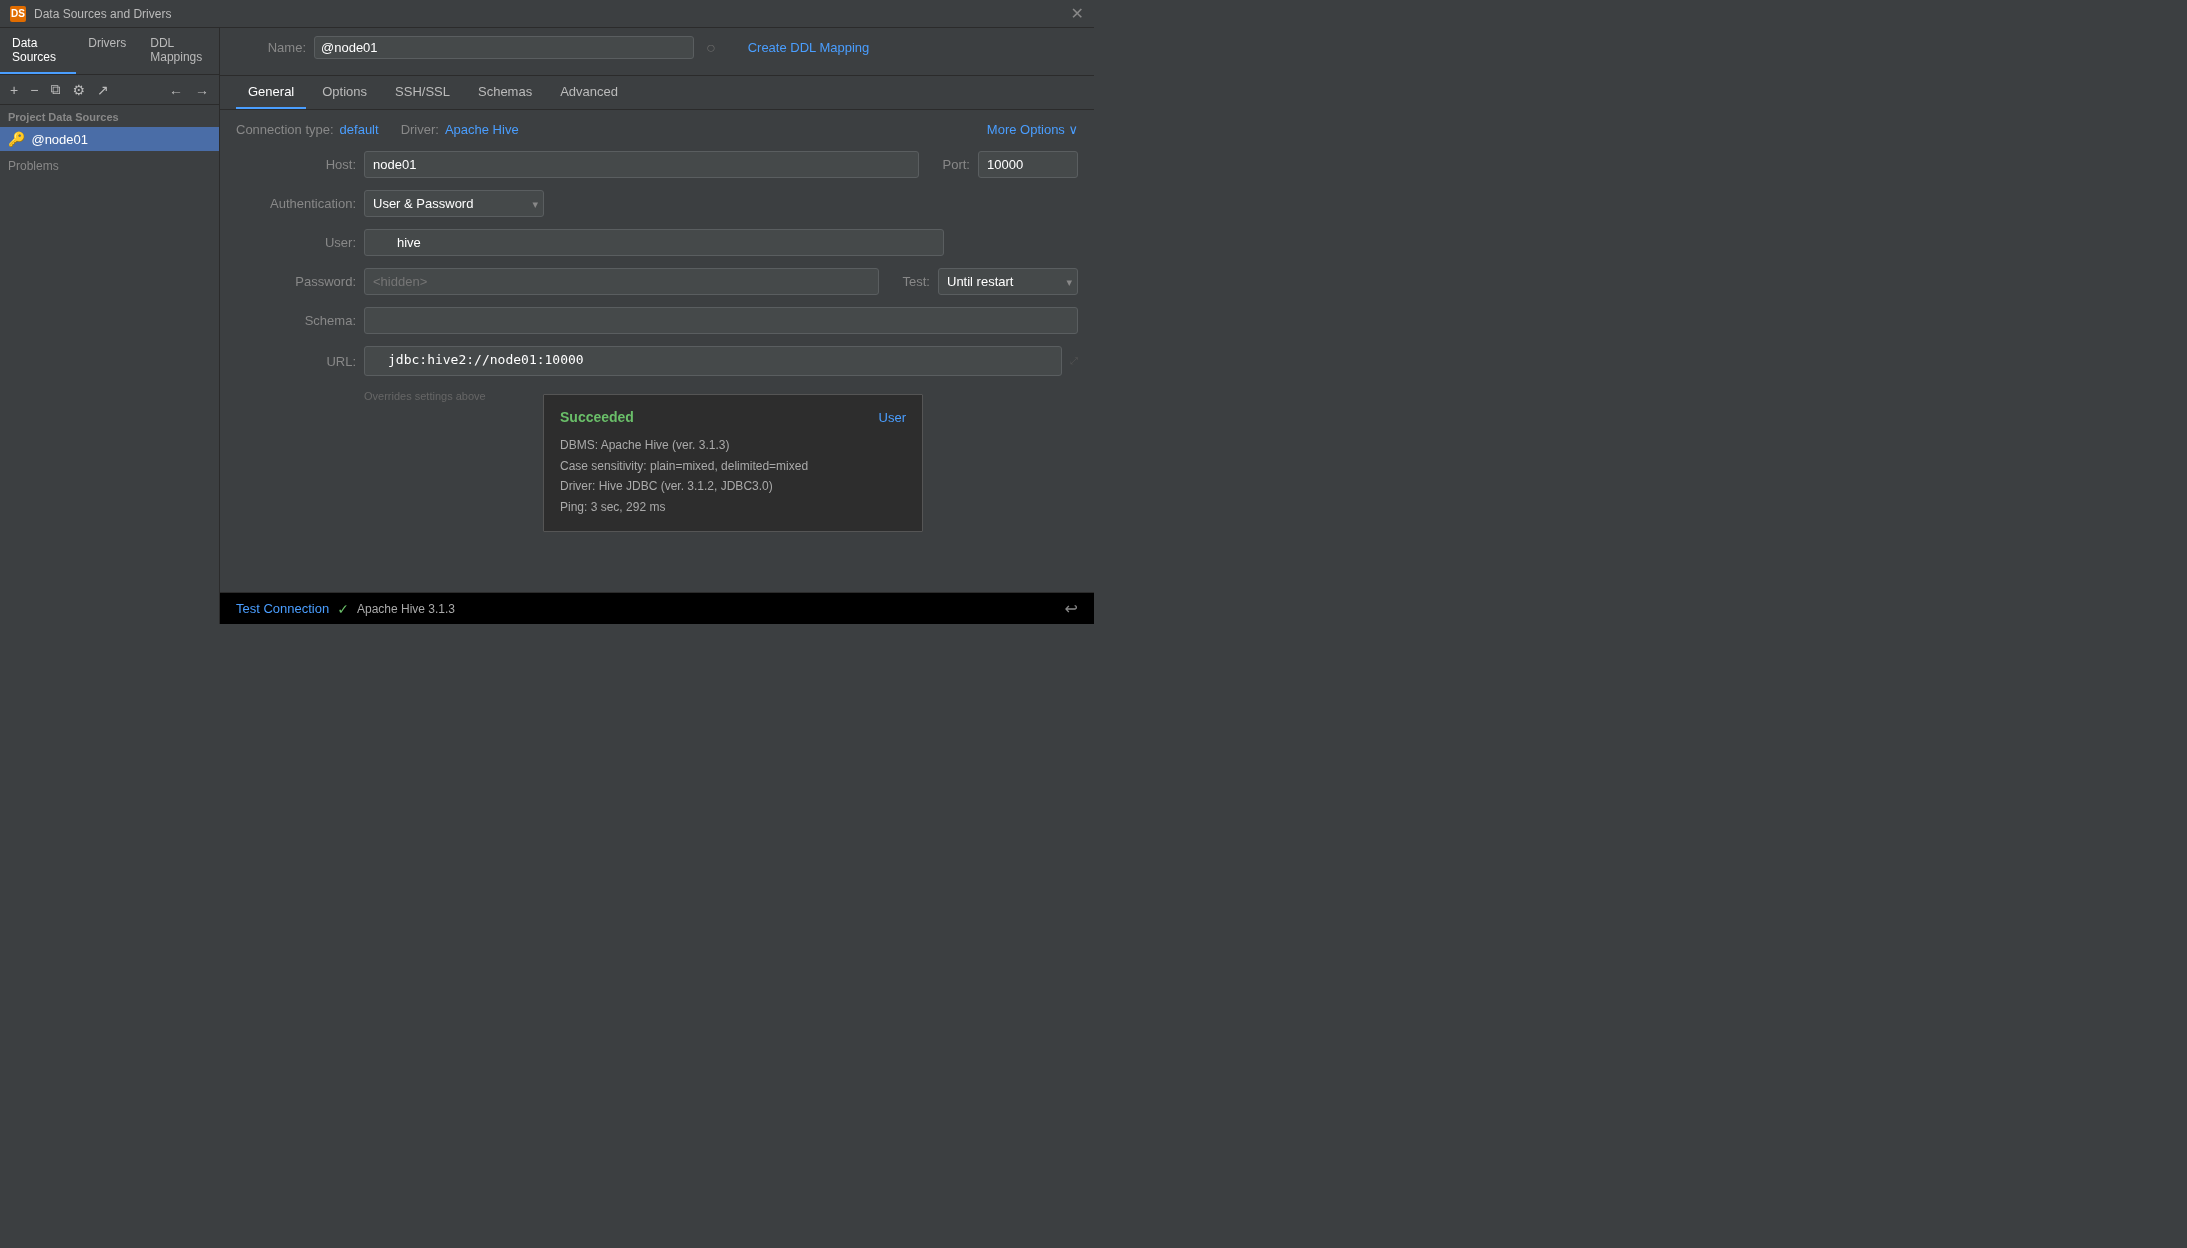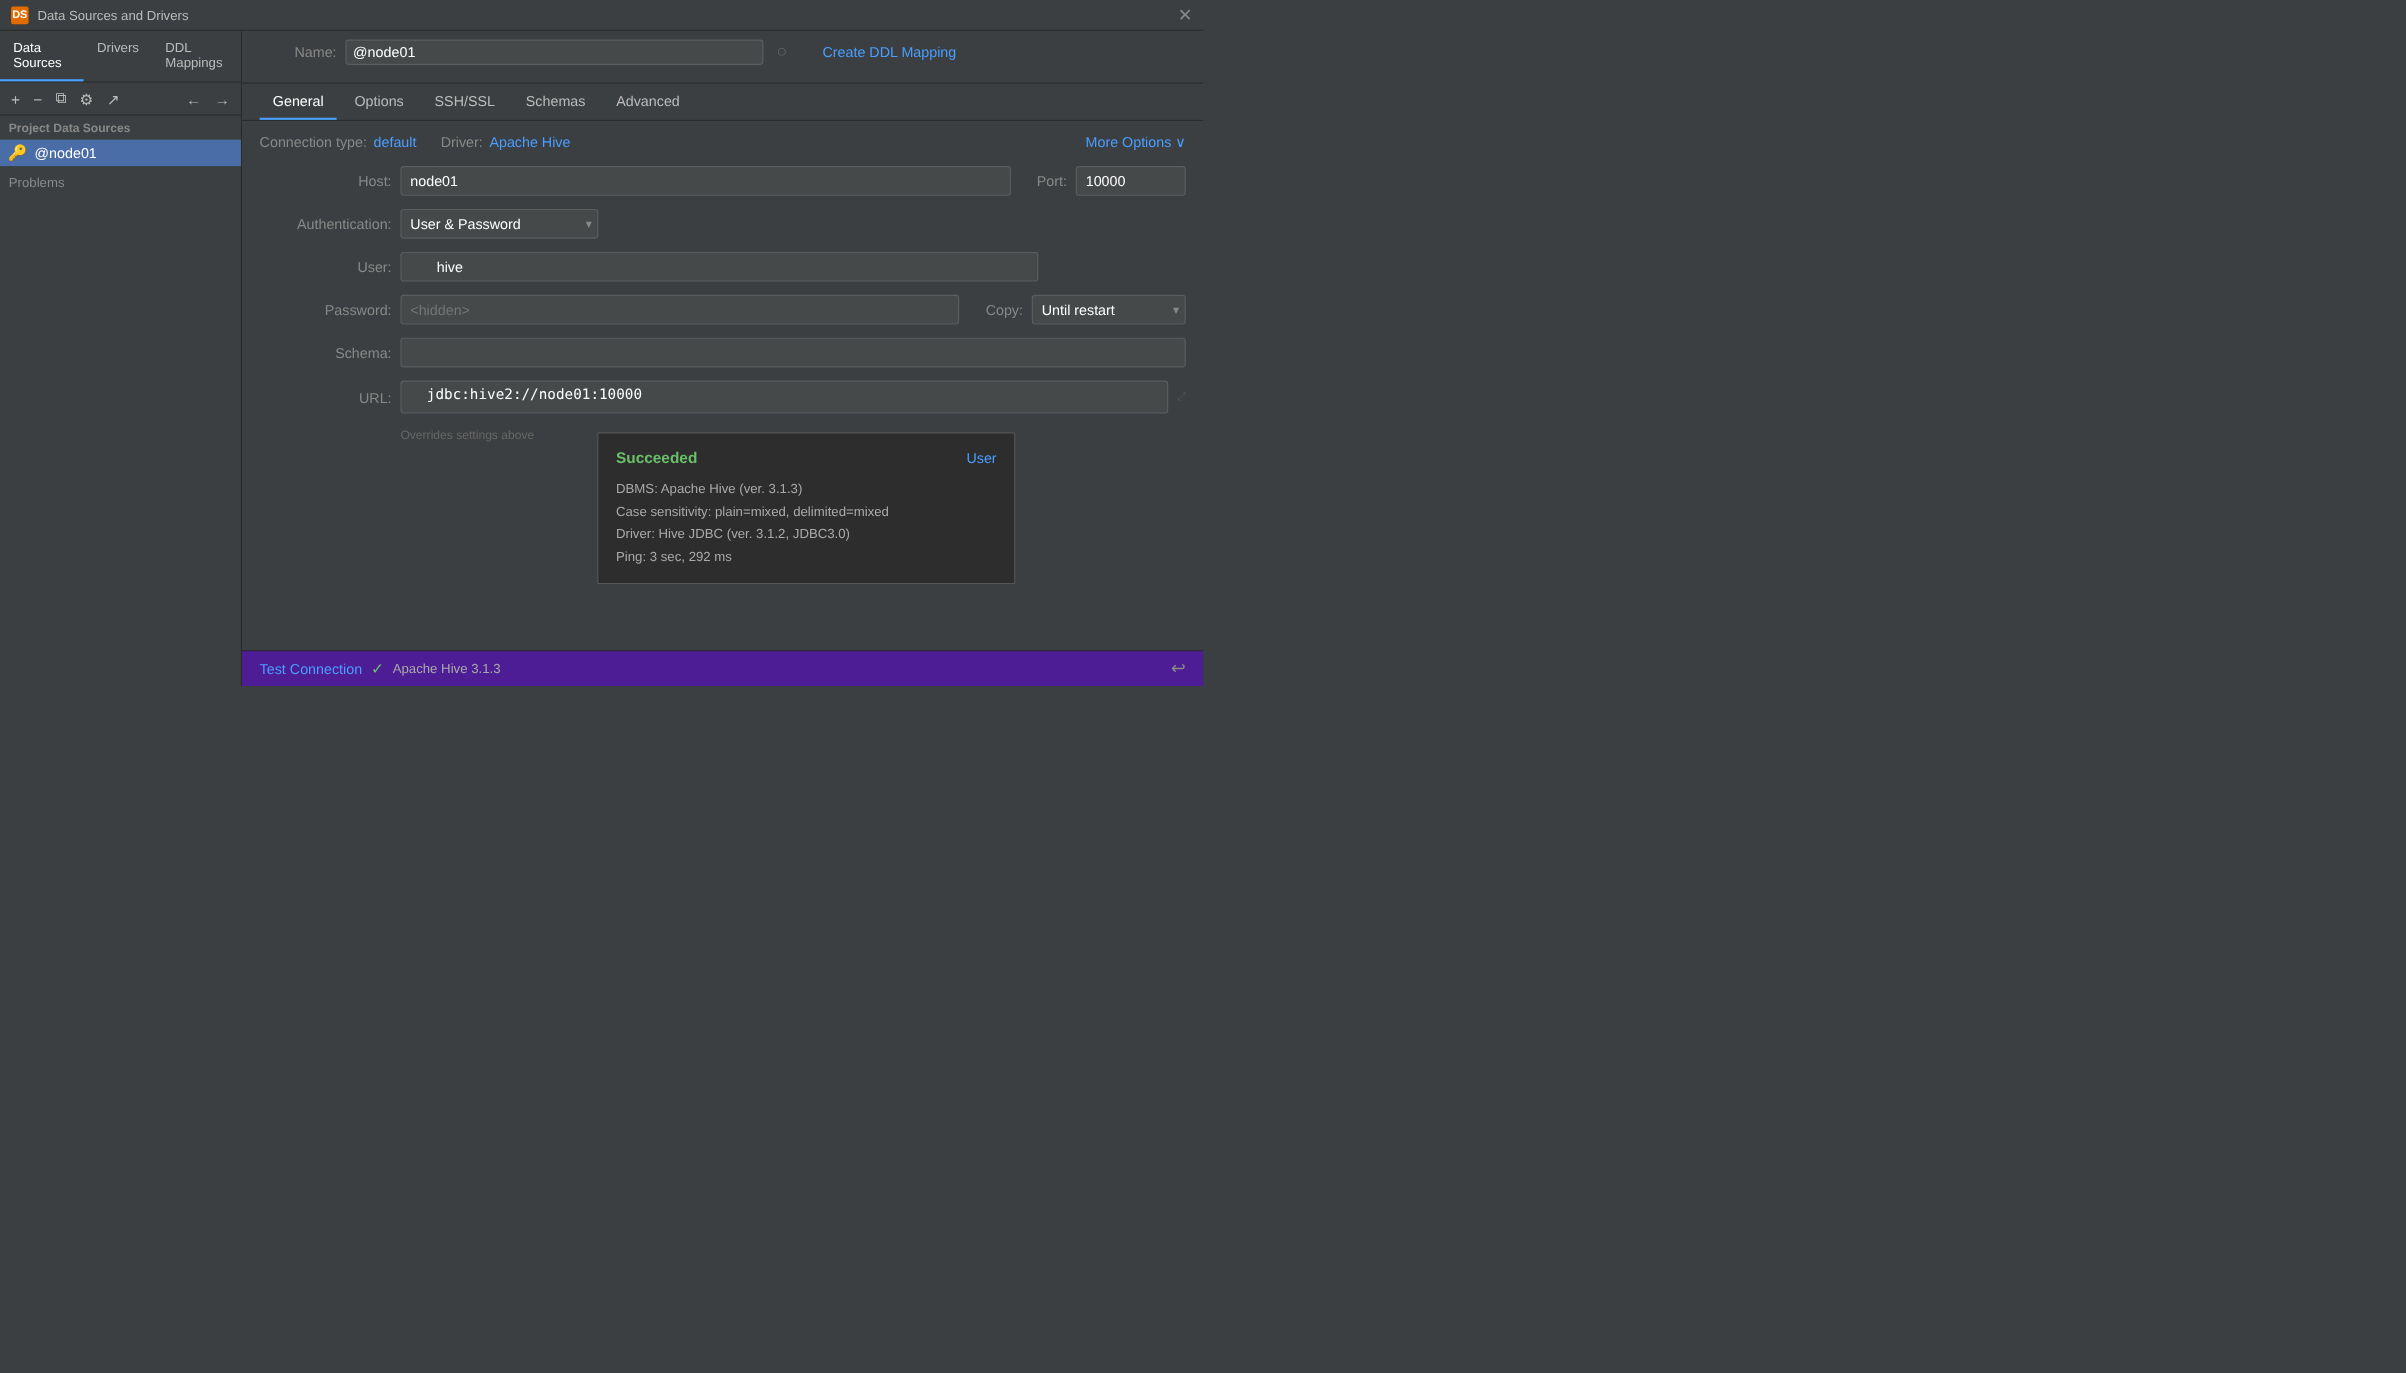--- a/index.html
+++ b/index.html
@@ -324,21 +324,21 @@
       line-height: 1.7;
     }
 
     
     .bottom-bar {
       display: flex;
       align-items: center;
       padding: 6px 16px;
       border-top: 1px solid #2b2b2b;
       gap: 8px;
-      background: #4c1d95;
+      background: #000000;
     }
     .test-conn-btn {
       color: #4a9eff;
       cursor: pointer;
       background: none;
       border: none;
       font-size: 13px;
     }
     .check-icon {
       color: #6abf69;
@@ -451,21 +451,21 @@
           </div>
 
           <div class="form-row">
             <span class="form-field-label">User:</span>
             <input class="form-text-input" type="text" style="max-width: 580px; padding-left: 32px;" value="hive">
           </div>
 
           <div class="form-row">
             <span class="form-field-label">Password:</span>
             <input class="form-text-input placeholder-text" type="password" placeholder="&lt;hidden&gt;" style="max-width: 580px;">
-            <span class="save-label" style="margin-left:16px;">Copy:</span>
+            <span class="save-label" style="margin-left:16px;">Test:</span>
             <div class="select-wrapper">
               <select class="select-input" style="min-width:140px;">
                 <option>Until restart</option>
                 <option>Forever</option>
                 <option>Never</option>
               </select>
             </div>
           </div>
 
           <div class="form-row">

